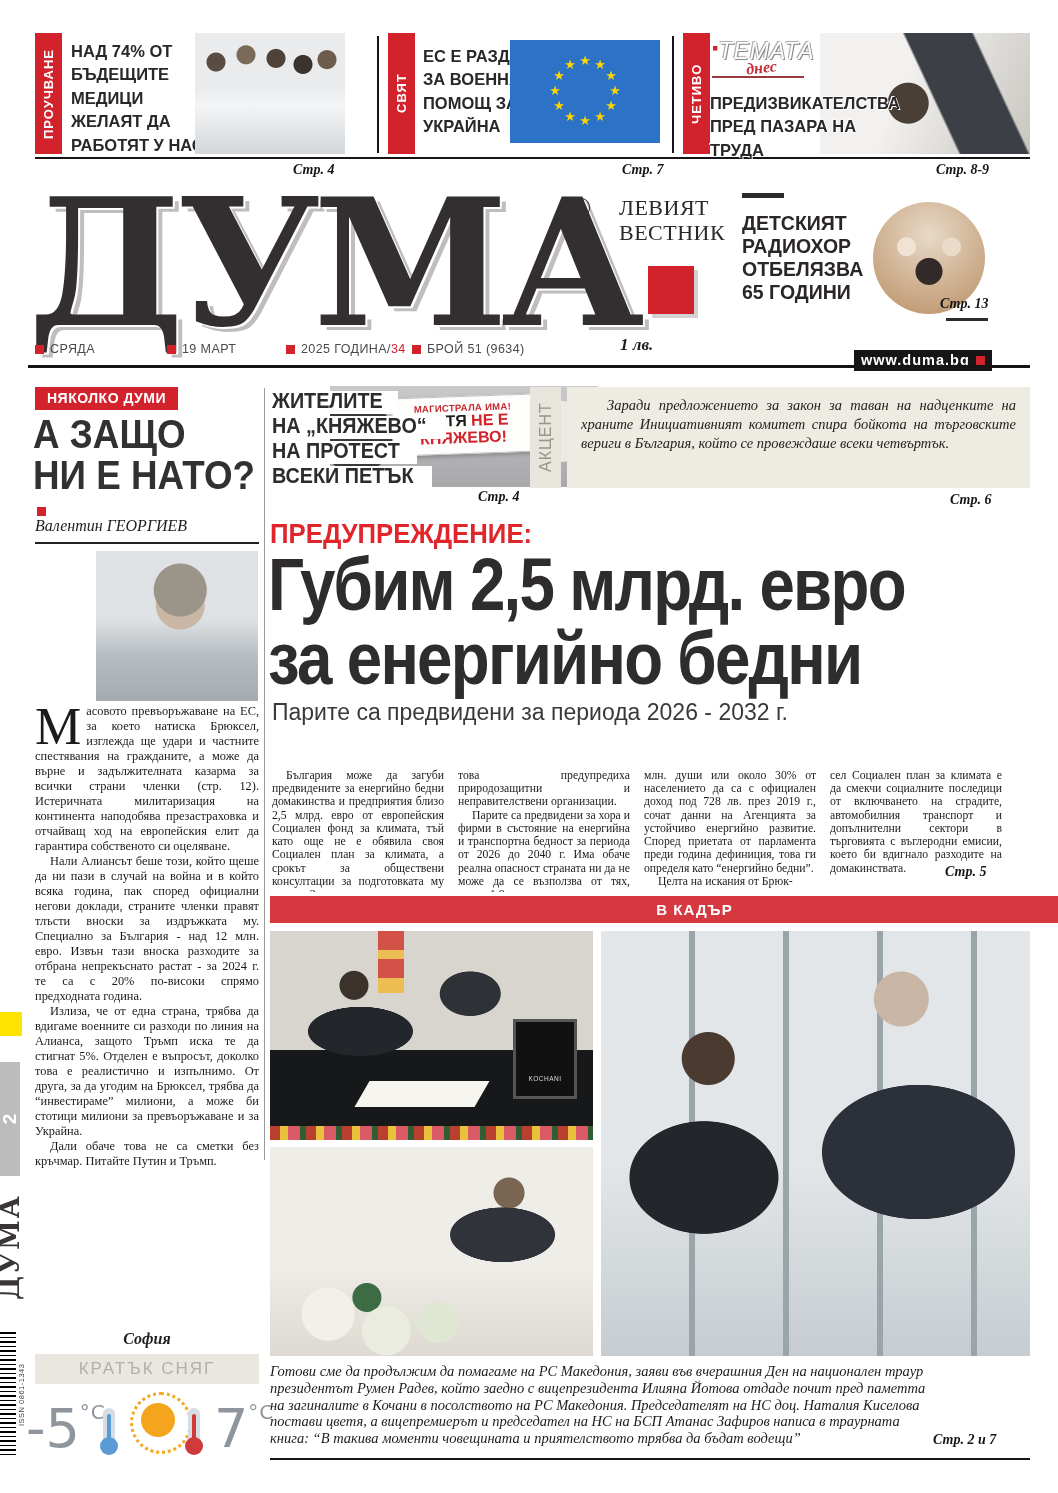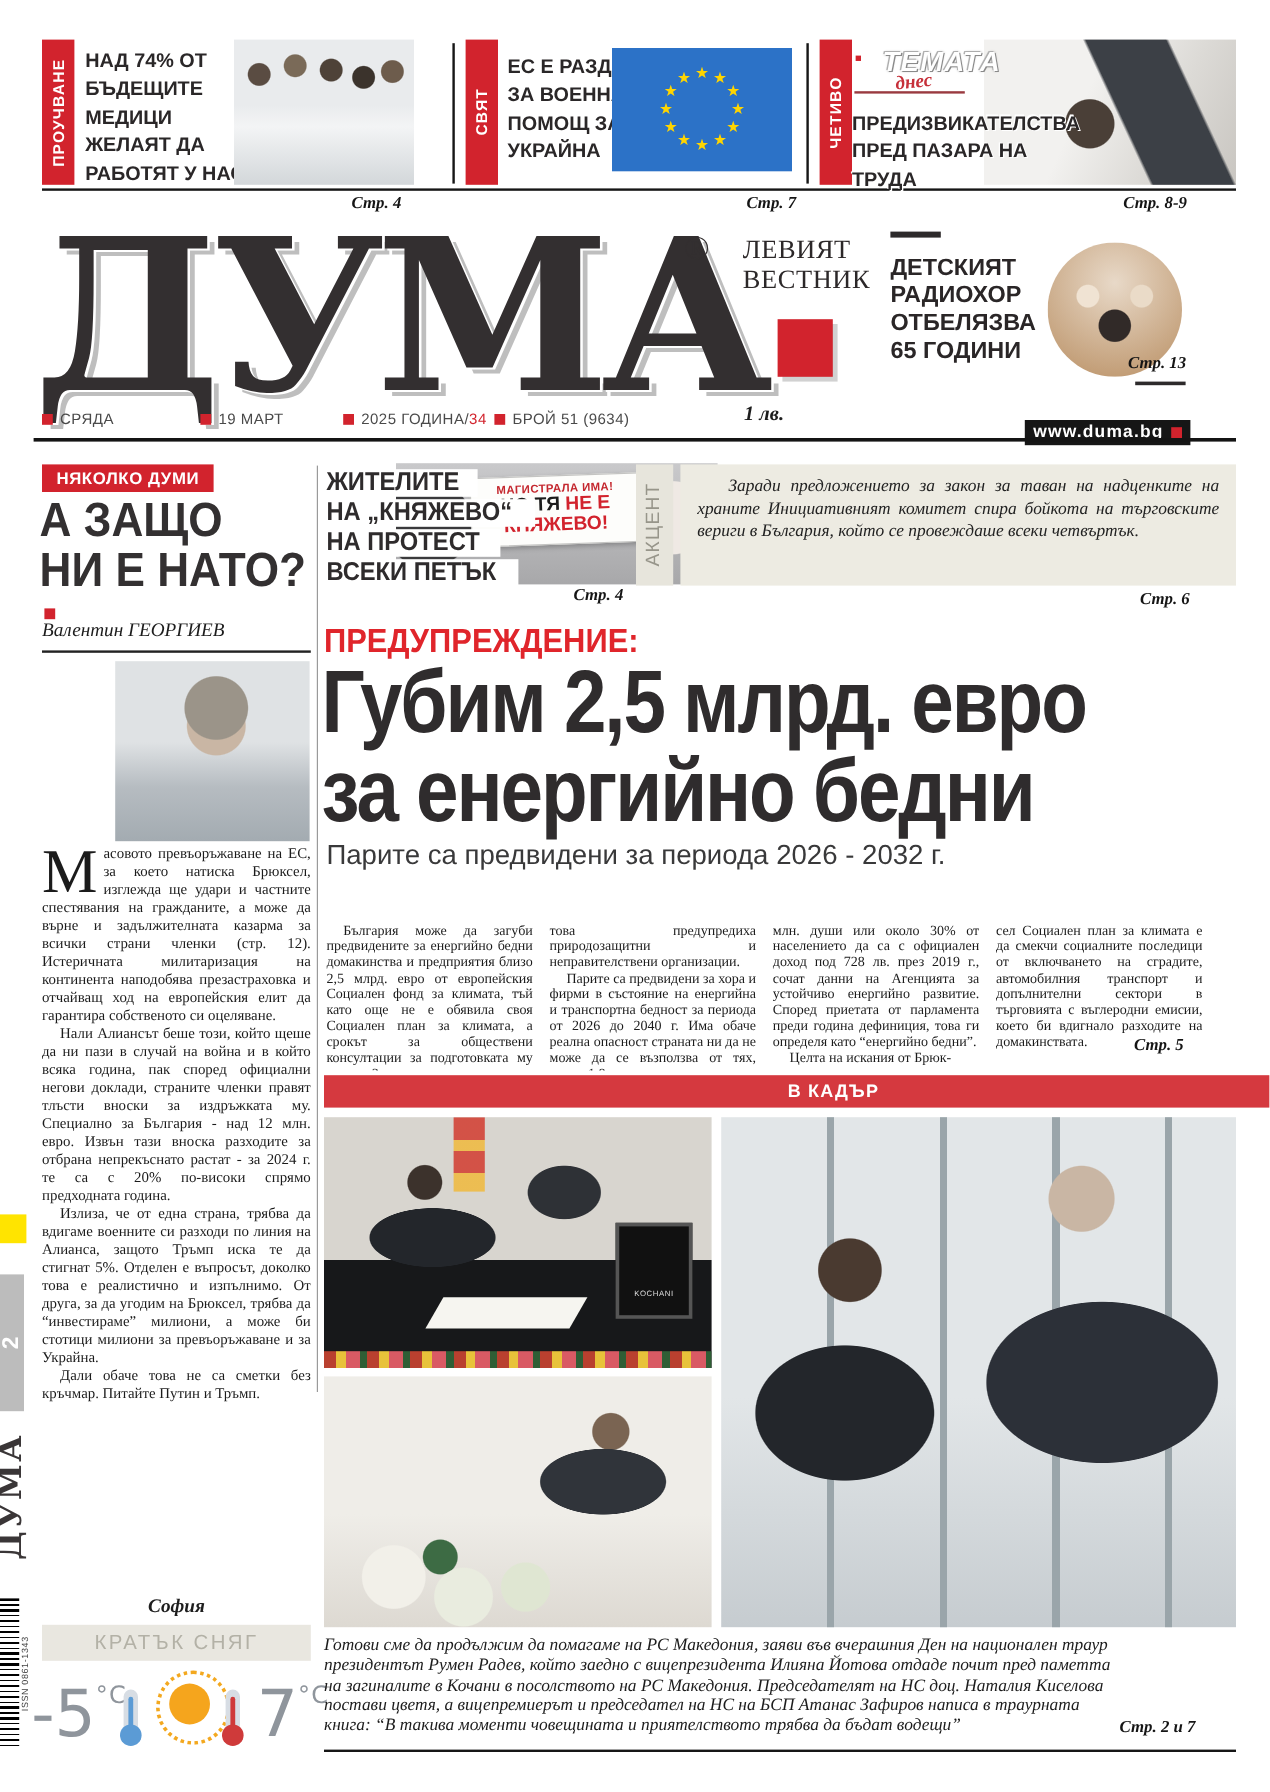--- a/index.html
+++ b/index.html
@@ -37,22 +37,22 @@
   .title2{left:423px;top:45px;width:135px;}
   .title3{left:710px;top:92px;width:184px;z-index:3;text-shadow:1px 1px 0 #fff,-1px -1px 0 #fff;}
   .vsep{width:1.5px;background:#161616;}
   .vs1{left:377px;top:36px;height:117px;}
   .vs2{left:672px;top:36px;height:117px;}
   .top-rule{left:35px;top:157px;width:995px;height:2px;background:#161616;}
   .ref1{left:293px;top:162px;}
   .ref2{left:622px;top:162px;}
   .ref3{left:936px;top:162px;}
   .brand{left:712px;top:38px;z-index:3;}
-  .brand-main{font-weight:bold;font-size:23px;font-style:italic;color:#fff;letter-spacing:1px;
-              text-shadow:0 0 2px #8a8a8a,1px 1px 0 #8a8a8a,-1px -1px 0 #bbb;margin-left:17px;}
+  .brand-main{font-weight:normal;font-size:23px;font-style:italic;color:#fff;letter-spacing:1px;
+              text-shadow:0 0 2px #8a8a8a,1px 1px 0 #8a8a8a,-1px -1px 0 #bbb;}
   .brand-dot{color:var(--red);font-size:18px;vertical-align:top;}
   .brand-sub{display:block;margin-top:-8px;margin-left:34px;font-family:"Liberation Serif",serif;font-style:italic;
              font-weight:bold;color:#c6303a;font-size:16px;transform:rotate(-6deg);}
   .brand-rule{width:92px;height:1.5px;background:#9a3a40;margin-top:1px;}
 
   
   .ph{background:#d8dbde;}
   .photo-medics{left:195px;top:33px;width:150px;height:121px;
     background:
       radial-gradient(circle at 14% 24%, #5a4c42 0 9px, transparent 10px),

